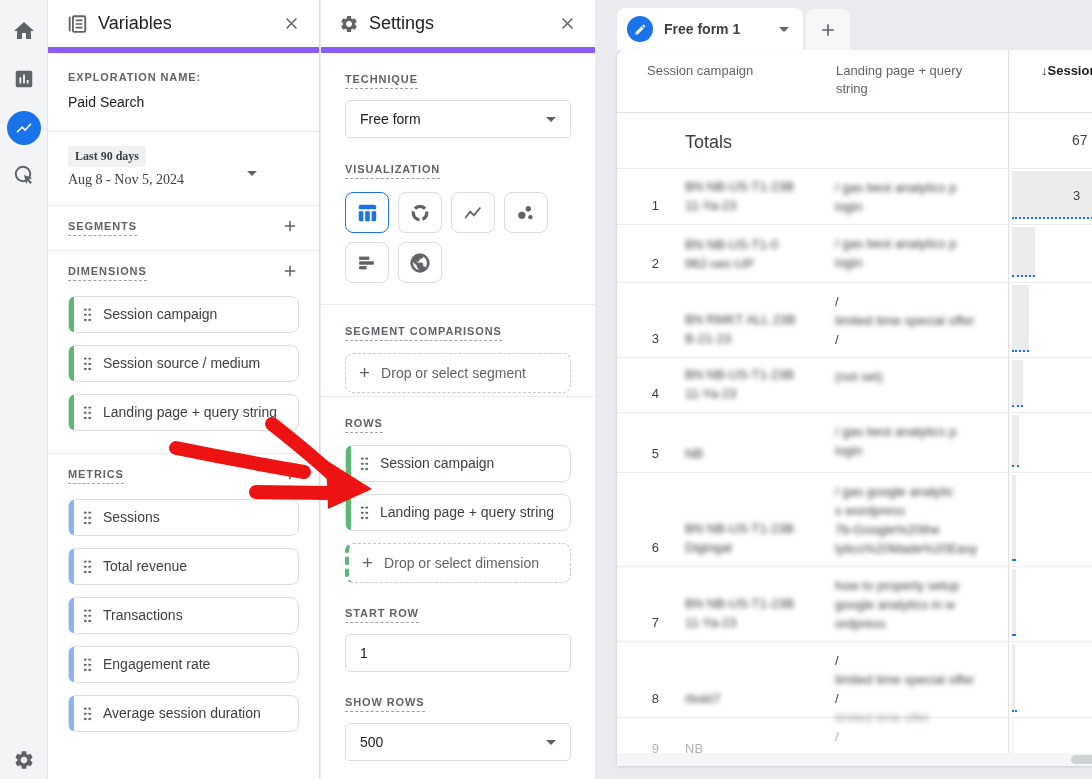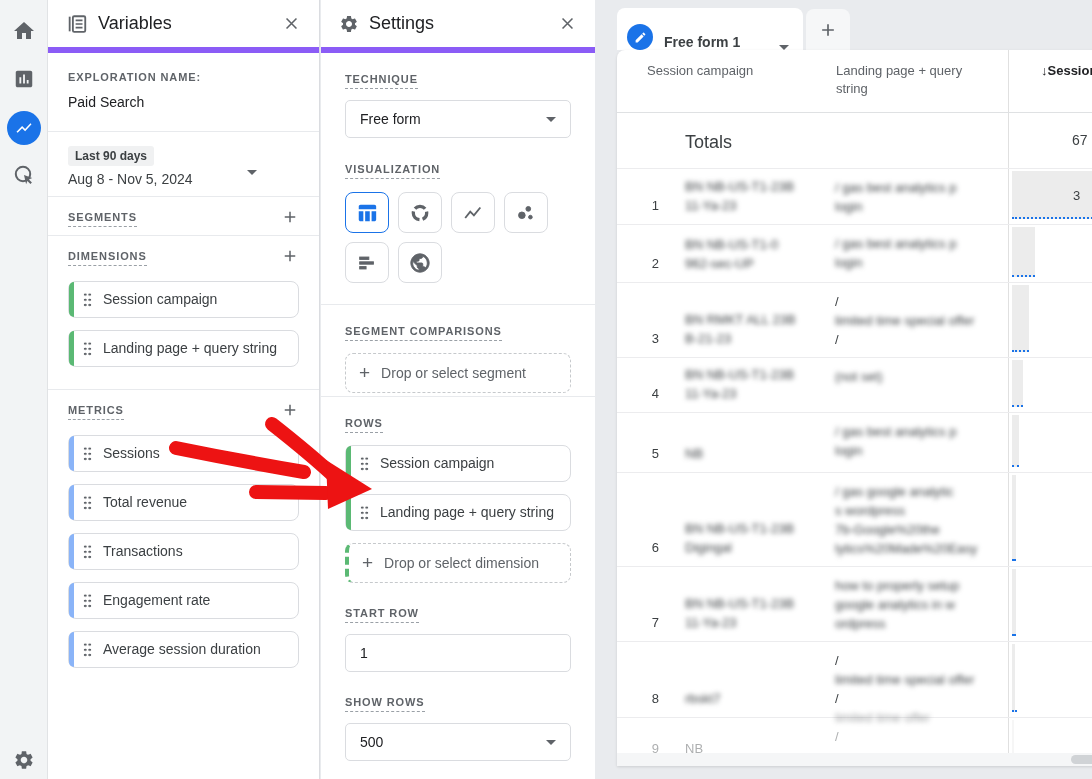--- a/index.html
+++ b/index.html
@@ -50,21 +50,21 @@
   .viz-btn { width:44px; height:41px; border:1px solid #dadce0; border-radius:8px; display:flex; align-items:center; justify-content:center; cursor:pointer; background:#fff; }
   .viz-btn svg { fill:#5f6368; stroke:#5f6368; }
   .viz-btn.selected { border:1.5px solid #1a73e8; }
   .viz-btn.selected svg { fill:#1a73e8; stroke:#1a73e8; }
 
   .drop-zone { margin-top:12px; border:1px dashed #c6c9cc; border-radius:8px; height:40px; display:flex; align-items:center; padding:0 13px; gap:11px; color:#5f6368; font-size:14px; cursor:pointer; background:#fff; }
   .drop-zone .dz-plus { font-size:19px; color:#5f6368; }
   .drop-zone.green-edge { border-left:4px dashed #5bb974; }
 
   
-  .tab { position:absolute; left:617px; top:8px; width:186px; height:42px; background:#fff; border-radius:8px 8px 0 0; display:flex; align-items:flex-end; padding:0 12px 0 10px; cursor:pointer; }
+  .tab { position:absolute; left:617px; top:8px; width:186px; height:42px; background:#fff; border-radius:8px 8px 0 0; display:flex; align-items:center; padding:0 12px 0 10px; cursor:pointer; }
   .tab-circle { width:26px; height:26px; border-radius:50%; background:#1a73e8; display:flex; align-items:center; justify-content:center; }
   .tab-label { font-size:14px; font-weight:bold; color:#3c4043; margin-left:11px; flex:1; }
   .tab .caret { margin-right:2px; }
   .add-tab { position:absolute; left:806px; top:9px; width:44px; height:41px; background:#f6f7f8; border-radius:8px 8px 0 0; display:flex; align-items:center; justify-content:center; cursor:pointer; }
 
   .table-panel { position:absolute; left:617px; top:50px; width:486px; height:716px; background:#fff; border-radius:8px 0 0 0; box-shadow:0 1px 3px rgba(0,0,0,.12); overflow:hidden; }
   .col-sep { position:absolute; left:391px; top:0; bottom:13px; width:1px; background:#e0e0e0; }
   .thead { position:relative; height:63px; border-bottom:1px solid #dfe1e3; }
   .th { position:absolute; font-size:13px; color:#5f6368; cursor:pointer; line-height:18px; }
   .th-campaign { left:30px; top:12px; }
@@ -138,29 +138,29 @@
             <path d="M5 5l14 14M19 5L5 19" stroke="#5f6368" stroke-width="2.2" fill="none"></path>
           </svg>
       </span>
     </div>
 
     <div class="sec" style="padding-bottom:21px;">
       <span class="sec-label plain">EXPLORATION NAME:</span>
       <div class="expl-name">Paid Search</div>
     </div>
 
-    <div class="sec" style="padding-bottom:9px;">
+    <div class="sec" style="padding-bottom:17px;font-family:Liberation Serif, serif;">
       <span class="date-badge">Last 90 days</span>
       <div class="date-row">
         <div class="date-text">Aug 8 - Nov 5, 2024</div>
         <div class="caret date-caret"></div>
       </div>
     </div>
 
-    <div class="sec" style="padding-bottom:6px;">
+    <div class="sec" style="padding-bottom:12px;">
       <div class="sec-head">
         <span class="sec-label">SEGMENTS</span>
         <span class="plus-btn">
           <svg width="18" height="18" viewBox="0 0 24 24">
               <path d="M12 5v14M5 12h14" stroke-width="2" fill="none"></path>
             </svg>
         </span>
       </div>
     </div>
 
@@ -171,20 +171,25 @@
           <svg width="18" height="18" viewBox="0 0 24 24">
               <path d="M12 5v14M5 12h14" stroke-width="2" fill="none"></path>
             </svg>
         </span>
       </div>
       <div class="chips" id="dim-chips">
           <div class="chip">
             <span class="chip-bar" style="background: rgb(91, 185, 116);"></span>
             <span class="chip-handle"></span>
             <span class="chip-text">Session campaign</span>
+          </div>
+          <div class="chip">
+            <span class="chip-bar" style="background: rgb(91, 185, 116);"></span>
+            <span class="chip-handle"></span>
+            <span class="chip-text">Session source / medium</span>
           </div>
           <div class="chip">
             <span class="chip-bar" style="background: rgb(91, 185, 116);"></span>
             <span class="chip-handle"></span>
             <span class="chip-text">Landing page + query string</span>
           </div>
         </div>
     </div>
 
     <div class="sec">

